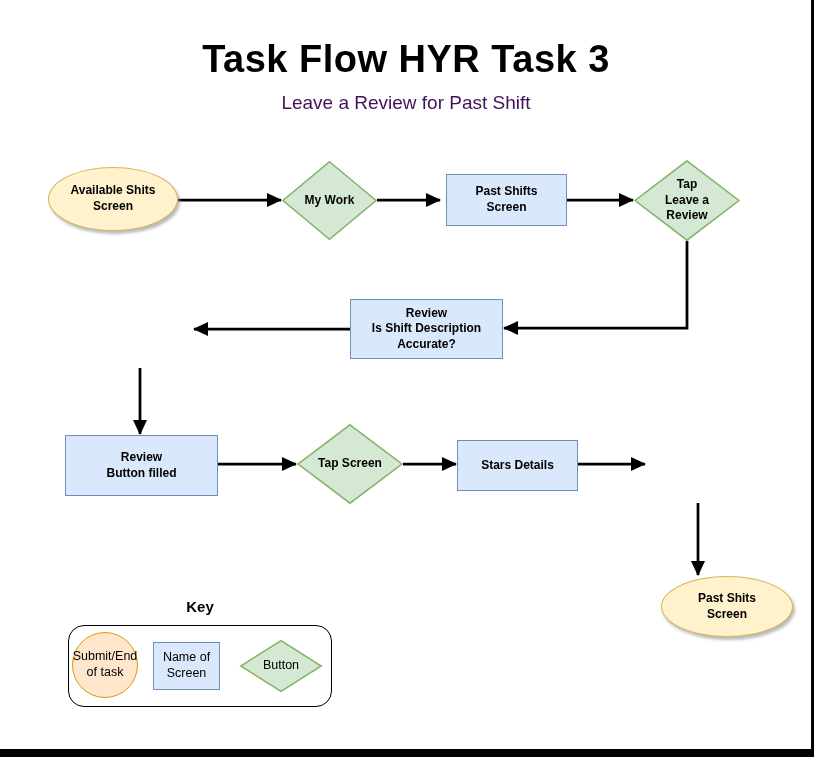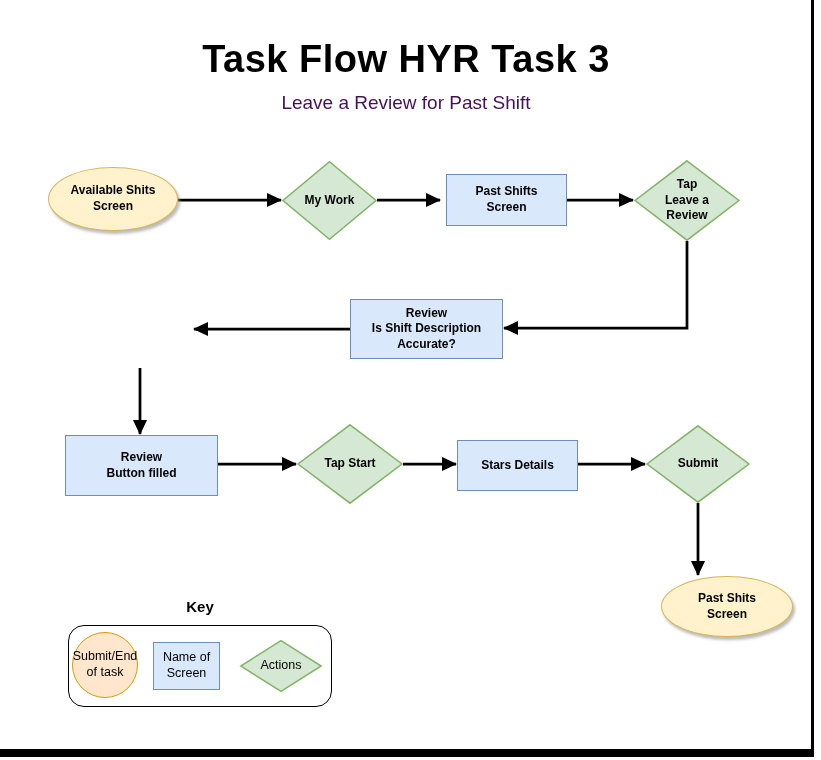--- a/index.html
+++ b/index.html
@@ -112,33 +112,27 @@
 
   <div class="node rect" style="left:65px; top:435px; width:153px; height:61px;">
     <span class="lbl">Review
 Button filled</span>
   </div>
 
   <div class="node diamond" style="left:297px; top:424px; width:106px; height:80px;">
     <svg viewBox="0 0 100 100" preserveAspectRatio="none">
       <polygon points="50,1 99,50 50,99 1,50"></polygon>
       </svg>
-    <span class="lbl">Tap Start</span>
+    <span class="lbl">Tap Screen</span>
   </div>
 
   <div class="node rect" style="left:457px; top:440px; width:121px; height:51px;">
     <span class="lbl">Stars Details</span>
   </div>
 
-  <div class="node diamond" style="left:646px; top:425px; width:104px; height:78px;">
-    <svg viewBox="0 0 100 100" preserveAspectRatio="none">
-      <polygon points="50,1 99,50 50,99 1,50"></polygon>
-      </svg>
-    <span class="lbl">Submit</span>
-  </div>
 
   <div class="node ellipse" style="left:661px; top:576px; width:132px; height:61px;">
     <span class="lbl">Past Shits
 Screen</span>
   </div>
 
   <div class="key-title">Key</div>
   <div class="key-box"></div>
 
   <div class="node ellipse key-circle key-item" style="left:72px; top:632px; width:66px; height:66px;">
@@ -148,19 +142,19 @@
 
   <div class="node rect key-item" style="left:153px; top:642px; width:67px; height:48px;">
     <span class="lbl">Name of
 Screen</span>
   </div>
 
   <div class="node diamond key-item" style="left:240px; top:640px; width:82px; height:52px;">
     <svg viewBox="0 0 100 100" preserveAspectRatio="none">
       <polygon points="50,1 99,50 50,99 1,50"></polygon>
       </svg>
-    <span class="lbl">Actions</span>
+    <span class="lbl">Button</span>
   </div>
 
   <div class="page-border-right"></div>
   <div class="page-border-bottom"></div>
 
 </div>
 
 </body></html>

